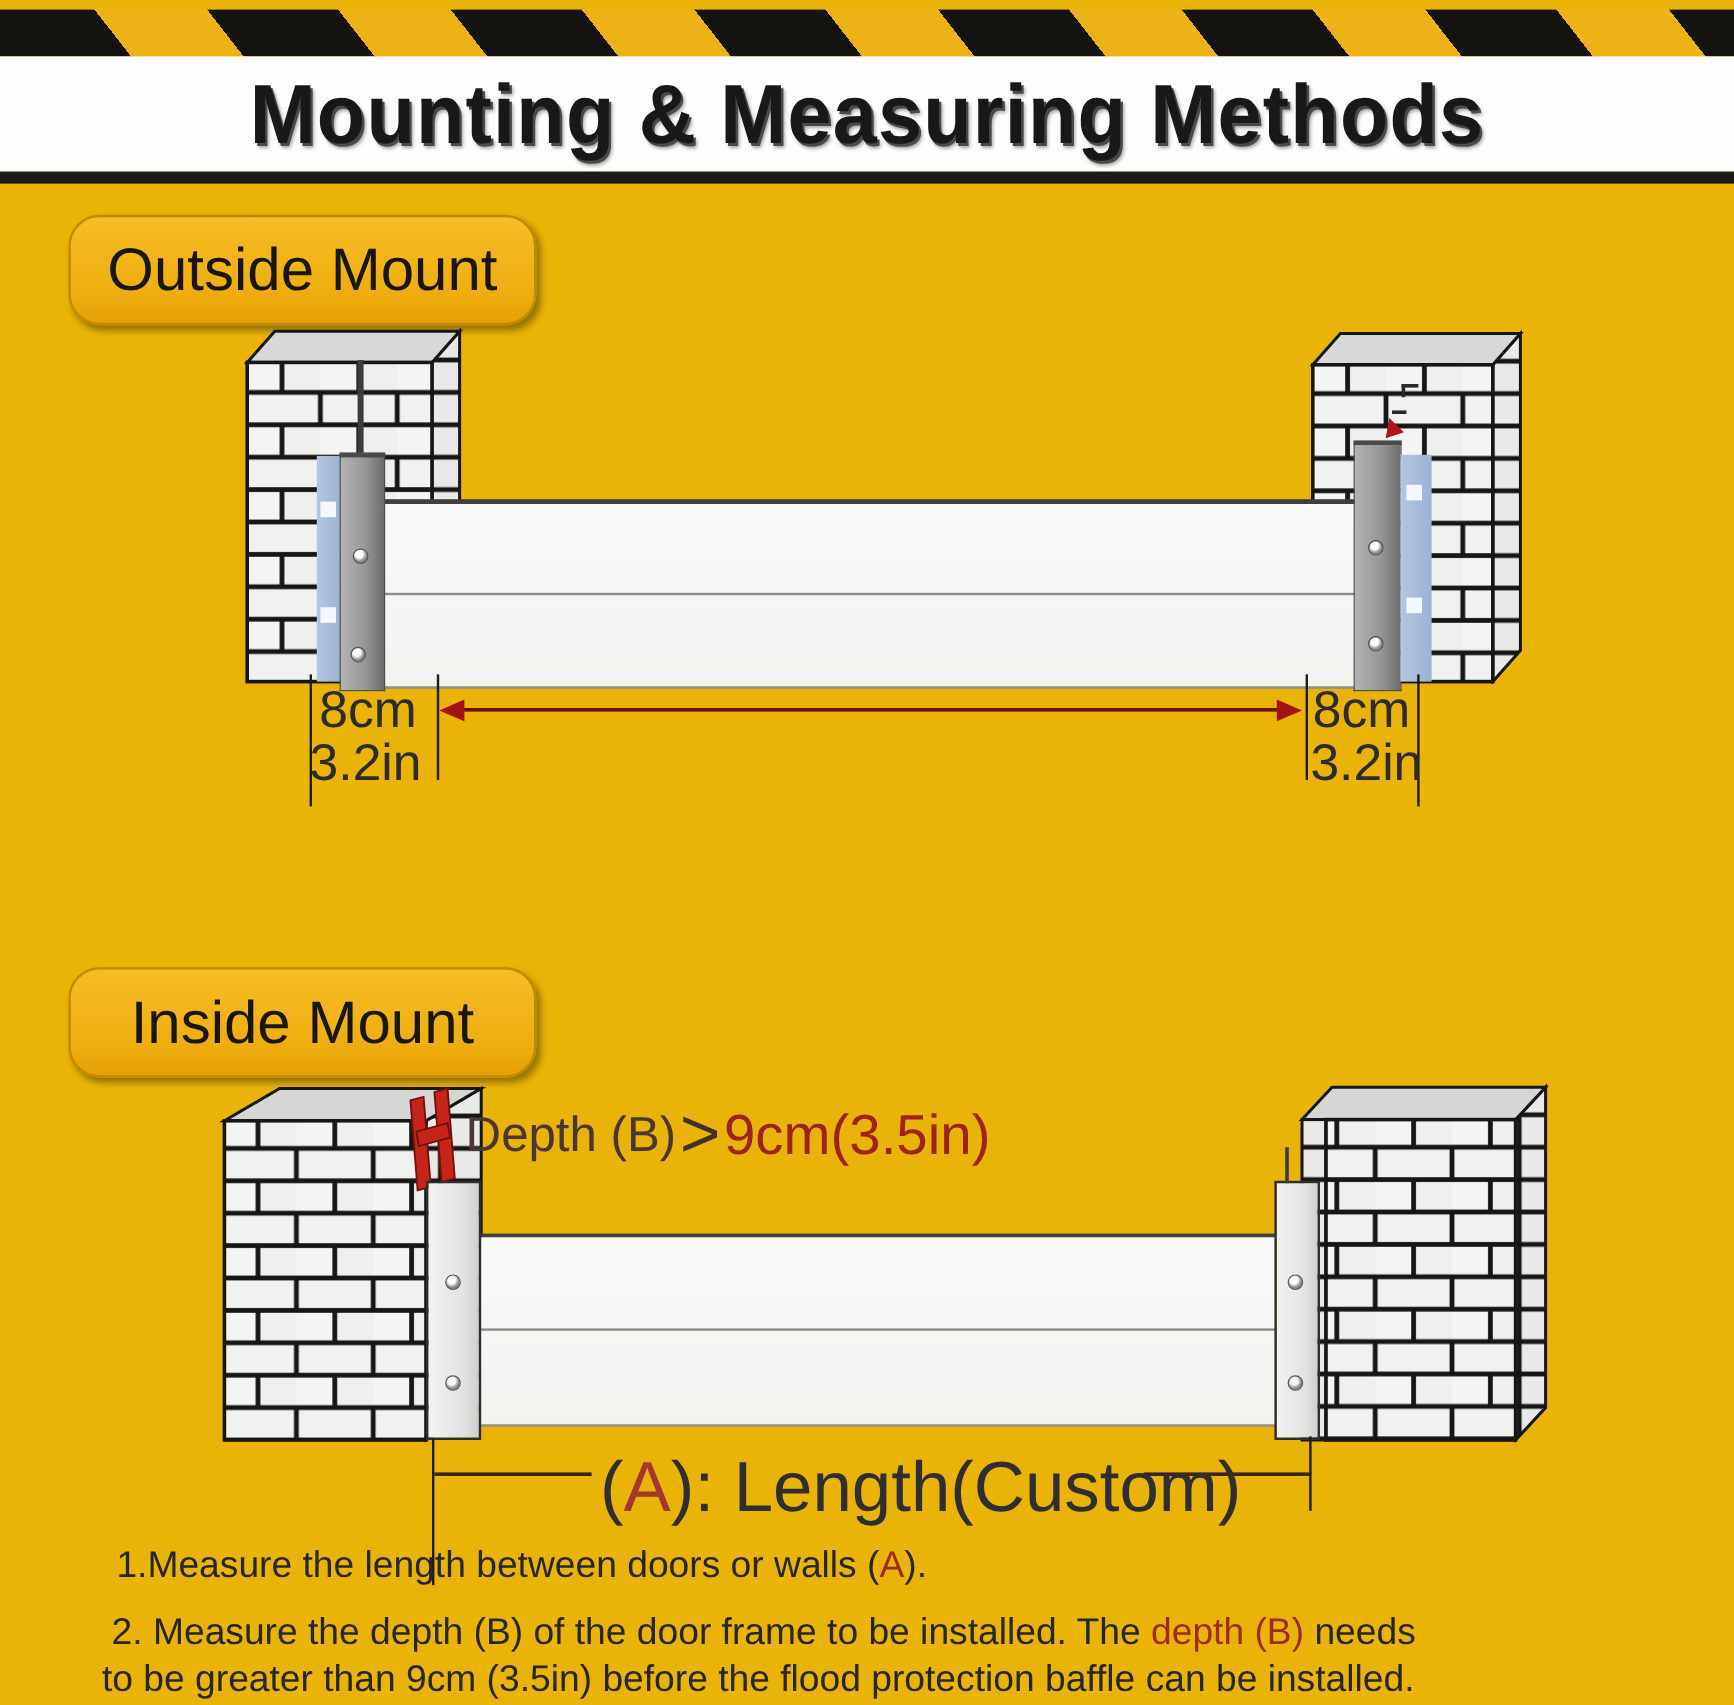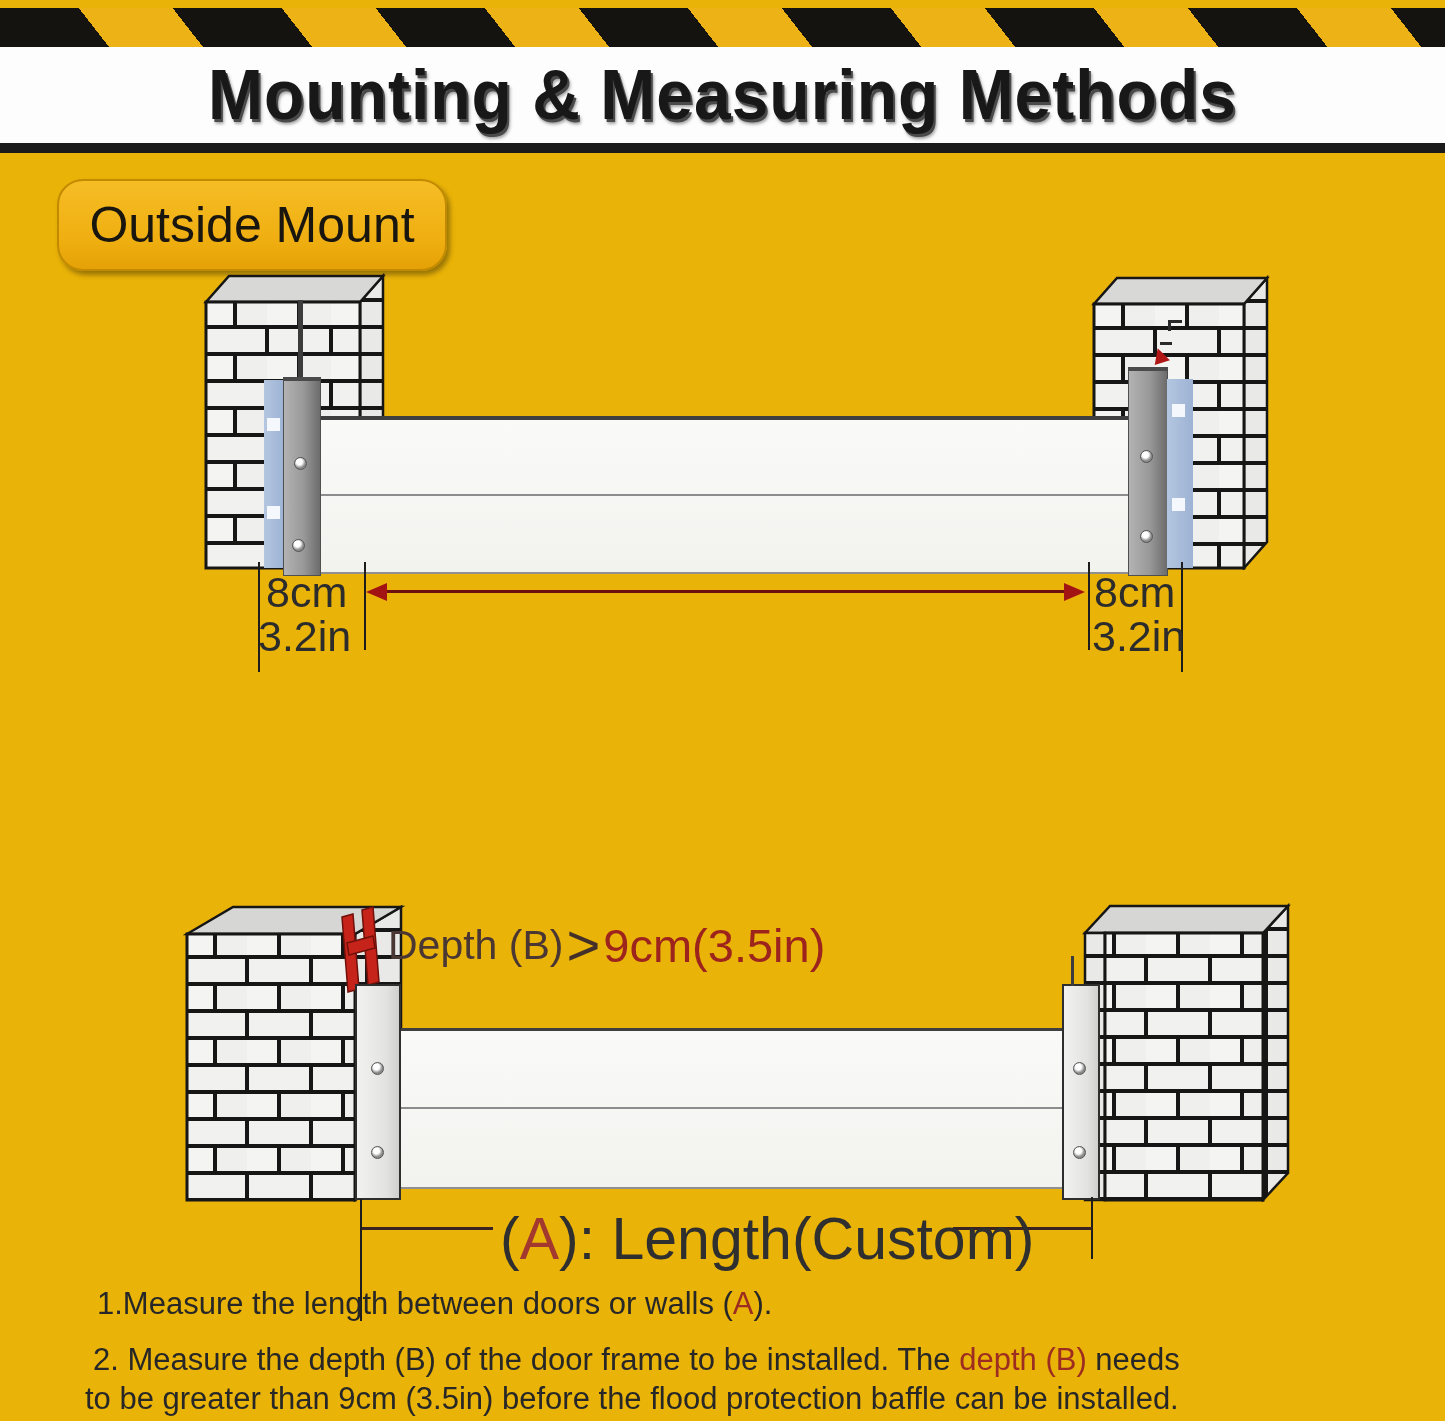--- a/index.html
+++ b/index.html
@@ -130,20 +130,23 @@
   <div class="vtick" style="left:1181px;top:562px;height:110px"></div>
   <div class="arrowline" style="left:382px;top:590px;width:686px"></div>
   <div class="ah left" style="left:366px;top:583px"></div>
   <div class="ah right" style="left:1064px;top:583px"></div>
   <div class="mlabel" style="left:266px;top:568px">8cm</div>
   <div class="mlabel" style="left:258px;top:612px">3.2in</div>
   <div class="mlabel" style="left:1094px;top:568px">8cm</div>
   <div class="mlabel" style="left:1092px;top:612px">3.2in</div>
 
 
+  <div class="badge inside">
+    <span>Inside Mount</span>
+  </div>
 
   <svg class="pillar" style="left:183px;top:903px" width="222" height="300">
     <polygon points="172,31 218,4 218,270 172,297" fill="url(#brickSide)" stroke="#161616" stroke-width="2.5"></polygon>
     <polygon points="4,31 172,31 218,4 50,4" fill="#d6d6d4" stroke="#161616" stroke-width="2.5"></polygon>
     <rect x="4" y="31" width="168" height="266" fill="url(#brickPat)" stroke="#161616" stroke-width="3"></rect>
   </svg>
 
   <svg class="pillar" style="left:1082px;top:902px" width="210" height="300">
     <polygon points="181,31 206,4 206,271 181,298" fill="url(#brickSide)" stroke="#161616" stroke-width="2.5"></polygon>
     <polygon points="3,31 181,31 206,4 28,4" fill="#d6d6d4" stroke="#161616" stroke-width="2.5"></polygon>

